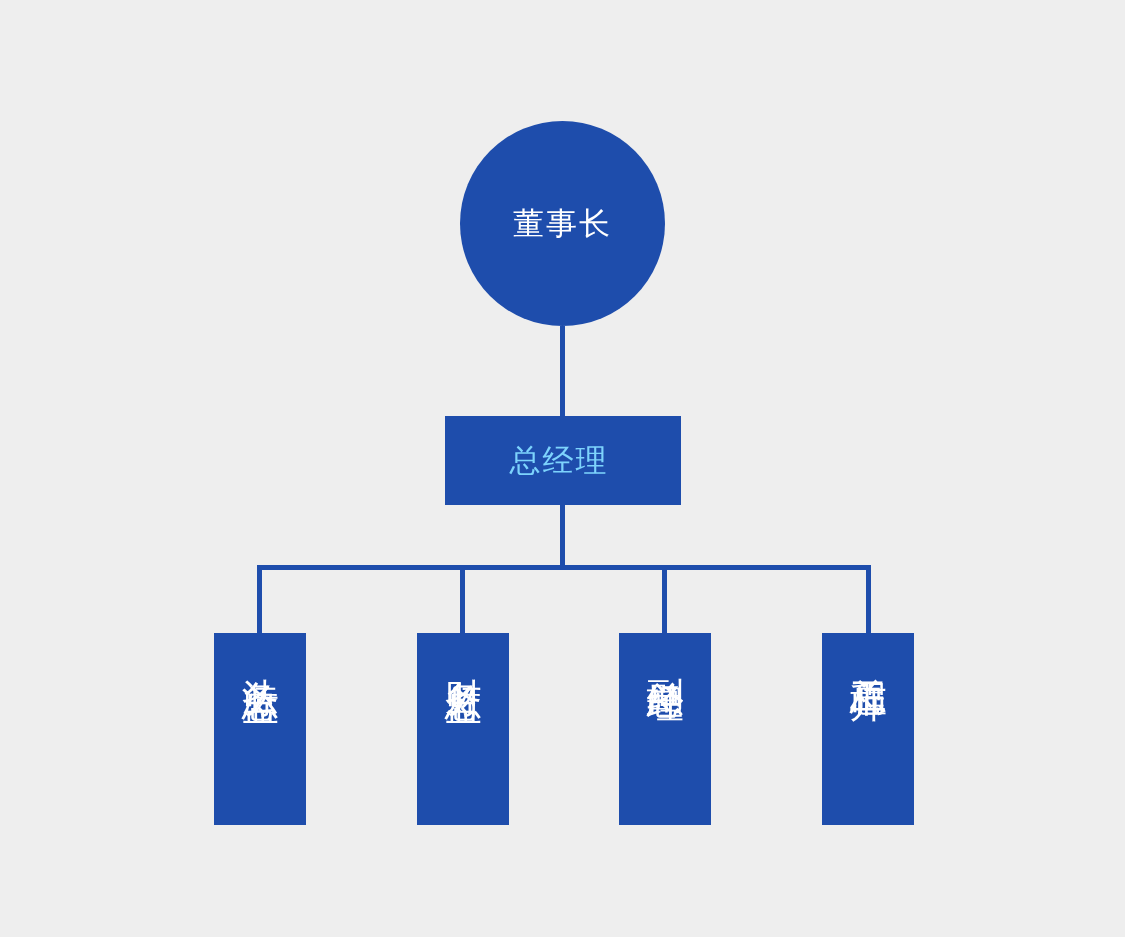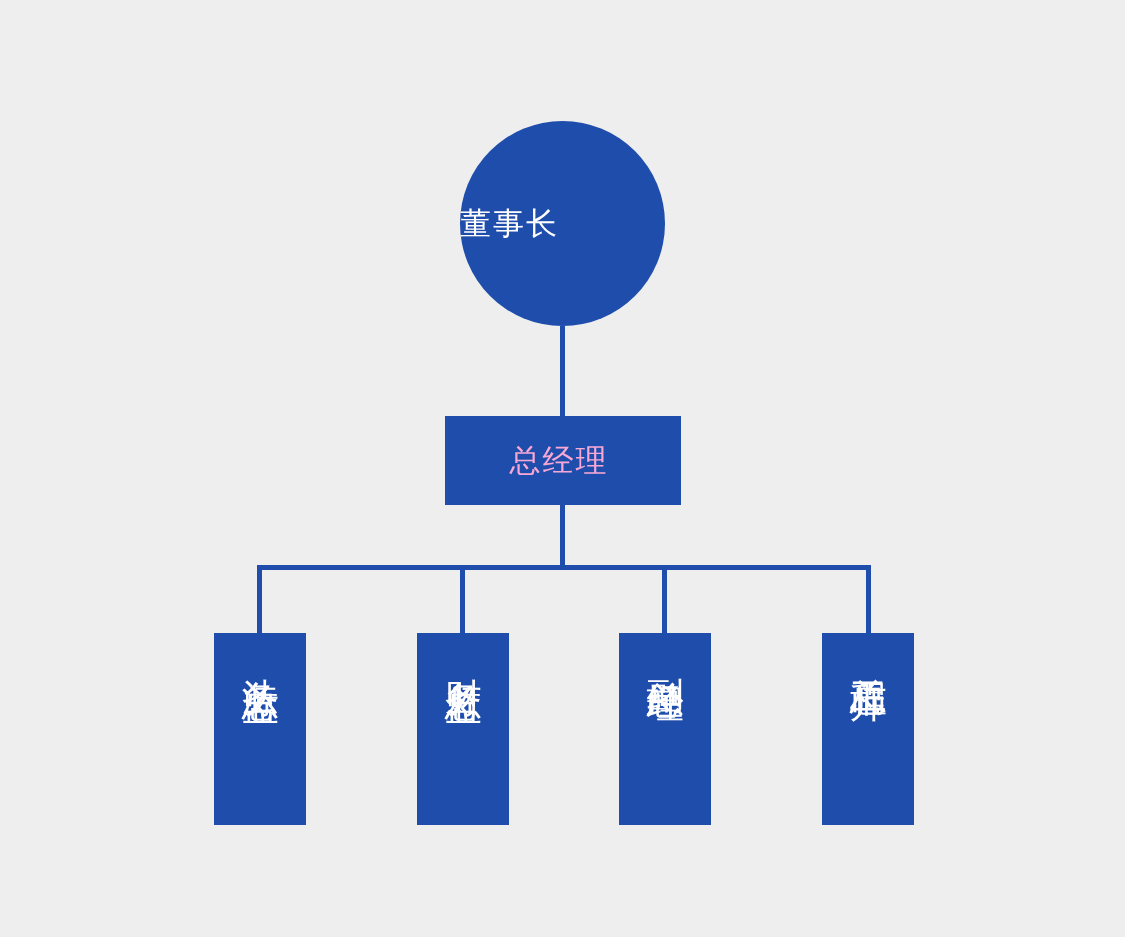--- a/index.html
+++ b/index.html
@@ -25,42 +25,42 @@
     background: #1e4dac;
   }
 
   
   .node-circle {
     position: absolute;
     border-radius: 50%;
     background: #1e4dac;
     display: flex;
     align-items: center;
-    justify-content: flex-start;
+    justify-content: center;
     box-sizing: border-box;
   }
   .node-circle .node-label {
     color: #ffffff;
     font-size: 31px;
     letter-spacing: 2px;
     line-height: 1;
     white-space: nowrap;
   }
 
   
   .node-rect {
     position: absolute;
     background: #1e4dac;
     display: flex;
     align-items: center;
     justify-content: center;
     box-sizing: border-box;
   }
   .node-rect .node-label {
-    color: #f9a8d4;
+    color: #7dd3fc;
     font-size: 31px;
     letter-spacing: 2px;
     line-height: 1;
     white-space: nowrap;
     position: relative;
     left: -4px;
   }
 
   
   .node-vert {

